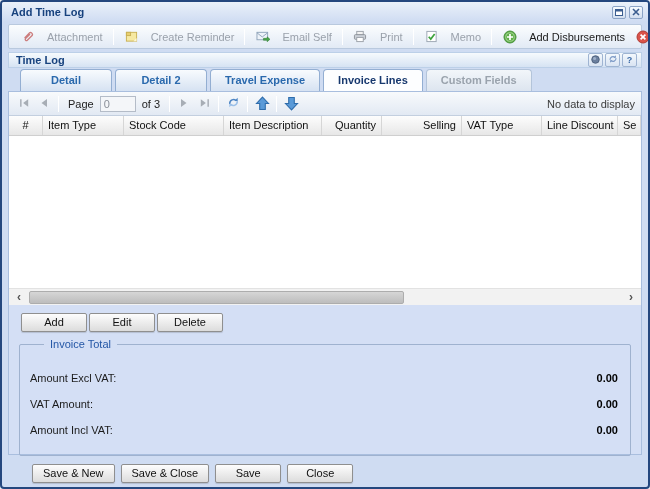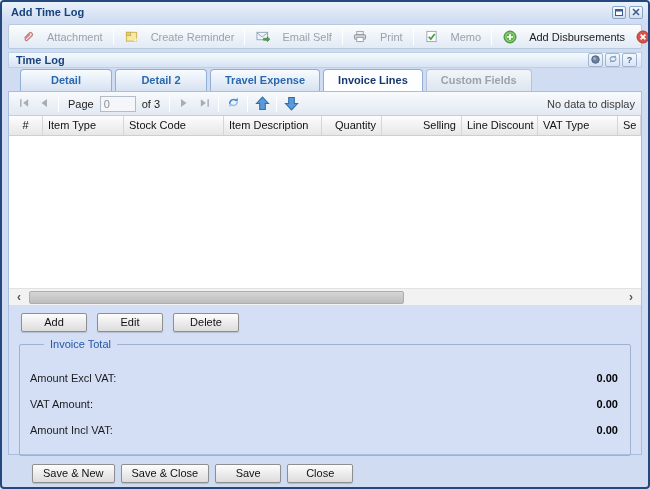--- a/index.html
+++ b/index.html
@@ -102,21 +102,21 @@
     background: linear-gradient(#d6d6d6,#bdbdbd); border:1px solid #adadad;
   }
 
   
   .btn {
     display:inline-block; min-width:66px; height:19px; padding:0 10px;
     border:1px solid #8f8f8f; border-radius:2px; text-align:center; line-height:17px;
     background: linear-gradient(#fdfdfd,#dcdcdc); color:#111;
     box-shadow: 0 1px 1px rgba(0,0,0,.15);
   }
-  .row-actions { margin: 8px 0 0 12px; display:flex; gap:10px; }
+  .row-actions { margin: 8px 0 0 12px; display:flex; gap:2px; }
 
   
   .fieldset {
     margin: 12px 10px 0; border:1px solid #9fb2cf; border-radius:2px; position:relative;
     padding: 20px 12px 12px 10px;
   }
   .fieldset .legend {
     position:absolute; top:-7px; left:24px; background:#d4dff5; padding:0 6px; color:#2457a6;
   }
   .it-row { display:flex; align-items:center; height:26px; }
@@ -315,22 +315,22 @@
       <span class="pg-status">No data to display</span>
     </div>
 
     <div class="grid-header">
       <span class="gh-cell c-center" style="width:34px">#</span>
       <span class="gh-cell" style="width:81px">Item Type</span>
       <span class="gh-cell" style="width:100px">Stock Code</span>
       <span class="gh-cell" style="width:98px">Item Description</span>
       <span class="gh-cell c-right" style="width:60px">Quantity</span>
       <span class="gh-cell c-right" style="width:80px">Selling</span>
+      <span class="gh-cell" style="width:80px">VAT Type</span>
       <span class="gh-cell c-right" style="width:76px">Line Discount</span>
-      <span class="gh-cell" style="width:80px">VAT Type</span>
       <span class="gh-cell c-right" style="flex:1">Se</span>
     </div>
 
     <div class="grid-body"></div>
 
     <div class="hscroll">
       <span class="hs-arrow">‹</span>
       <span class="hs-track">
         <span class="hs-thumb"></span>
       </span>

